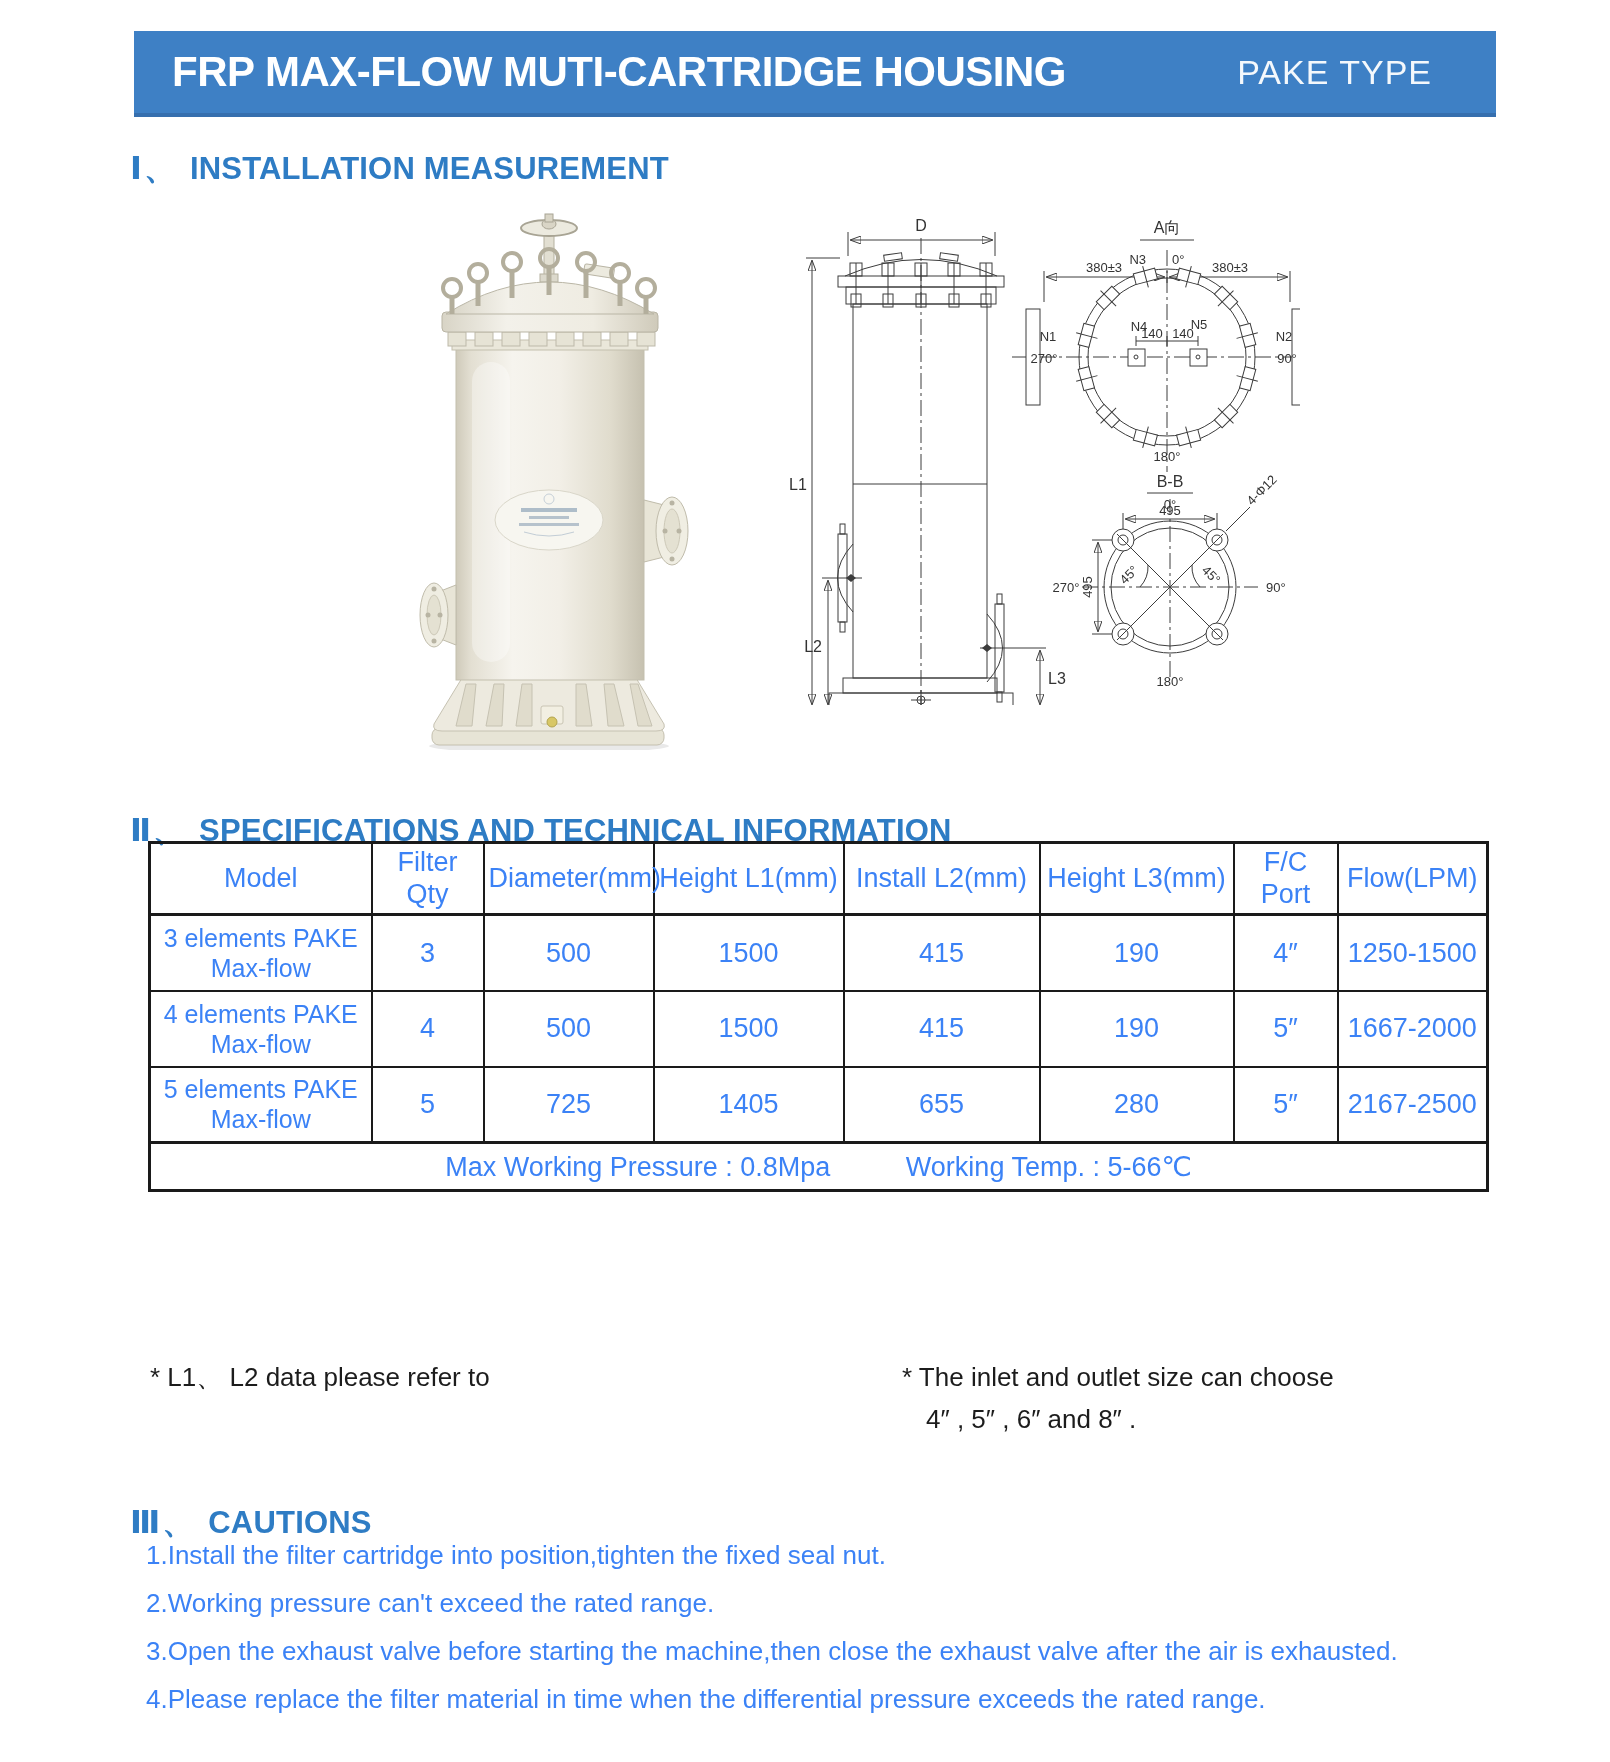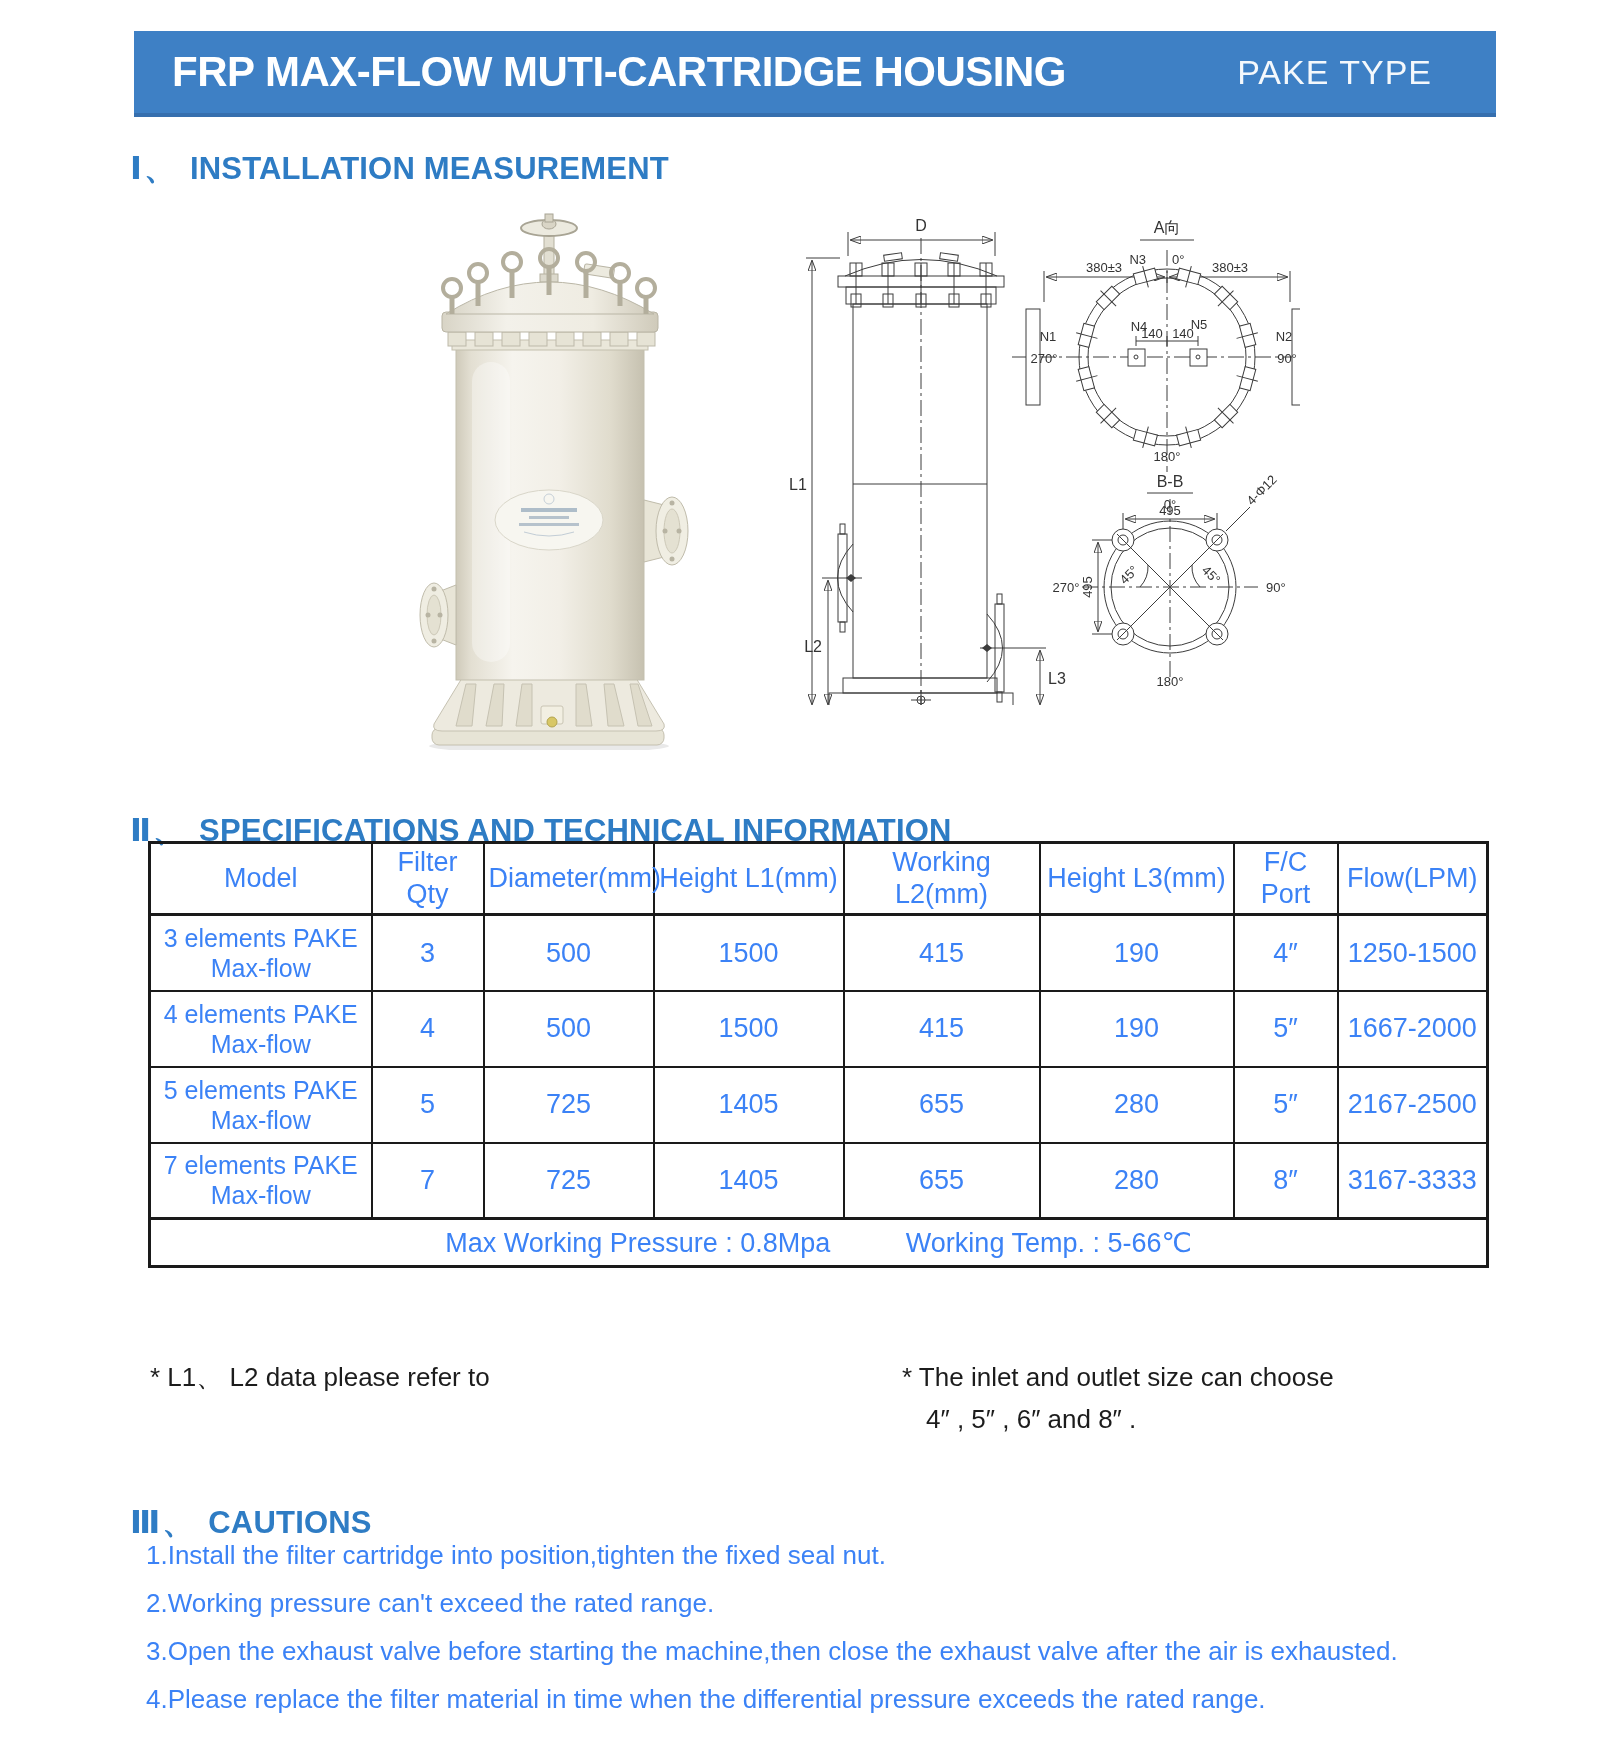--- a/index.html
+++ b/index.html
@@ -388,21 +388,21 @@
         <col style="width:194px">
         <col style="width:104px">
         <col style="width:150px">
     </colgroup>
     <thead>
       <tr id="headRow">
           <th>Model</th>
           <th>Filter Qty</th>
           <th>Diameter(mm)</th>
           <th>Height L1(mm)</th>
-          <th>Working L2(mm)</th>
+          <th>Install L2(mm)</th>
           <th>Height L3(mm)</th>
           <th>F/C Port</th>
           <th>Flow(LPM)</th>
         </tr>
     </thead>
     <tbody id="specBody">
         <tr>
           <td>3 elements PAKE Max-flow</td>
           <td>3</td>
           <td>500</td>
@@ -425,30 +425,20 @@
         <tr>
           <td>5 elements PAKE Max-flow</td>
           <td>5</td>
           <td>725</td>
           <td>1405</td>
           <td>655</td>
           <td>280</td>
           <td>5″</td>
           <td>2167-2500</td>
         </tr>
-        <tr>
-          <td>7 elements PAKE Max-flow</td>
-          <td>7</td>
-          <td>725</td>
-          <td>1405</td>
-          <td>655</td>
-          <td>280</td>
-          <td>8″</td>
-          <td>3167-3333</td>
-        </tr>
       </tbody>
     <tfoot>
       <tr>
         <td colspan="8" class="foot">
           <span>Max Working Pressure : 0.8Mpa</span>
           <span>Working Temp. : 5-66℃</span>
         </td>
       </tr>
     </tfoot>
   </table>

